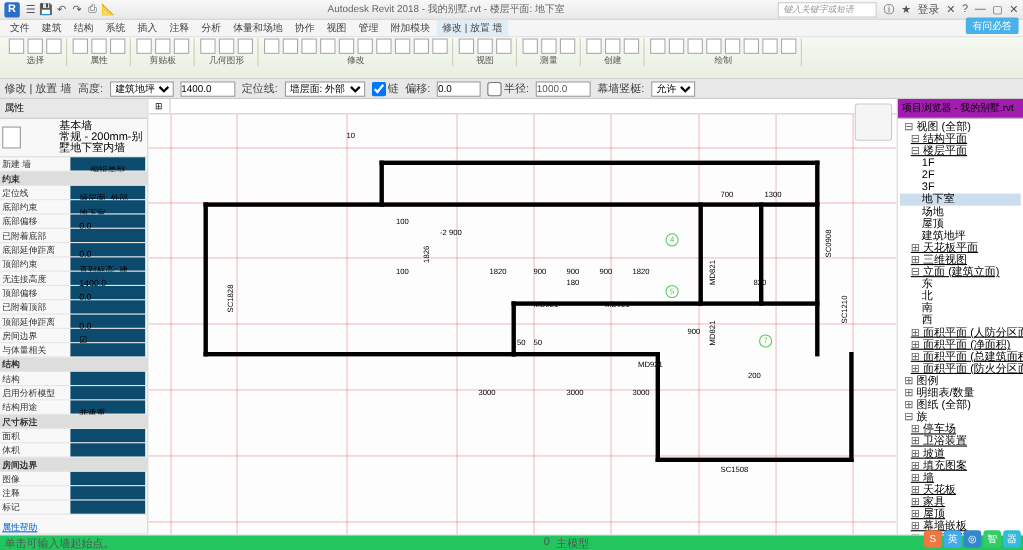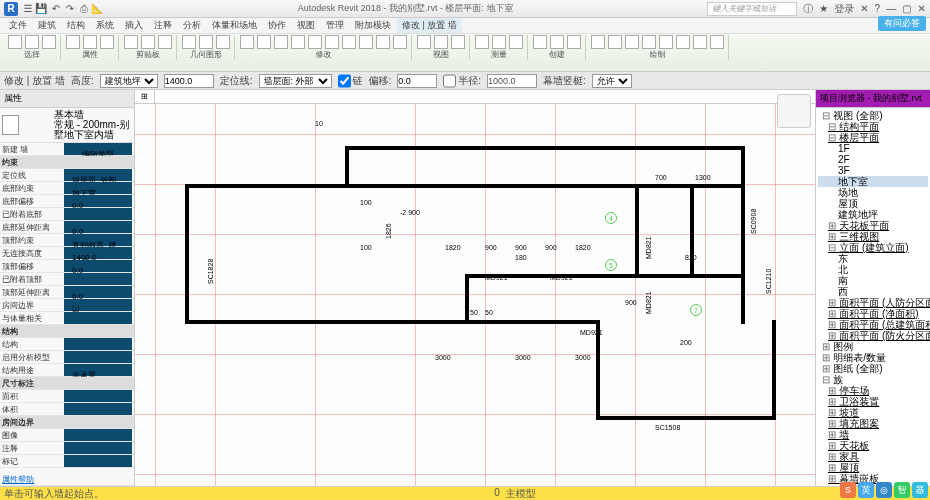--- a/index.html
+++ b/index.html
@@ -48,21 +48,21 @@
 .view-tab span { padding: 0 6px; border-right: 1px solid #ccc; font-size: 8px; display: flex; align-items: center; }
 .browser { width: 115px; background: #fff; border-left: 1px solid #ccc; font-size: 8px; overflow: hidden; }
 .browser .hdr { background: #a21caf; padding: 2px 4px; border-bottom: 1px solid #ccc; font-size: 9px; }
 .tree { padding: 2px; }
 .tree div { padding: 0 0 0 4px; line-height: 11px; white-space: nowrap; }
 .tree .d1 { padding-left: 10px; text-decoration: underline; }
 .tree .d2 { padding-left: 20px; }
 .tree .sel { background: #cde; }
 .tree .exp::before { content: "⊟ "; color: #666; }
 .tree .col::before { content: "⊞ "; color: #666; }
-.statusbar { height: 14px; background: #fde047; border-top: 1px solid #ccc; display: flex; align-items: center; padding: 0 4px; font-size: 8px; color: #555; justify-content: space-between; }
+.statusbar { height: 14px; background: #22c55e; border-top: 1px solid #ccc; display: flex; align-items: center; padding: 0 4px; font-size: 8px; color: #555; justify-content: space-between; }
 .statusbar .mid { display: flex; gap: 6px; }
 .helpme { position: absolute; top: 16px; right: 4px; background: #49b1ea; color: #fff; padding: 1px 6px; border-radius: 2px; font-size: 9px; }
 .floaticons { position: absolute; bottom: 2px; right: 2px; display: flex; gap: 2px; }
 .floaticons span { width: 16px; height: 16px; border-radius: 3px; display: flex; align-items: center; justify-content: center; color: #fff; font-size: 9px; }
 </style>
 </head>
 <body>
 
 <div class="titlebar">
   <div class="r-logo">R</div>

